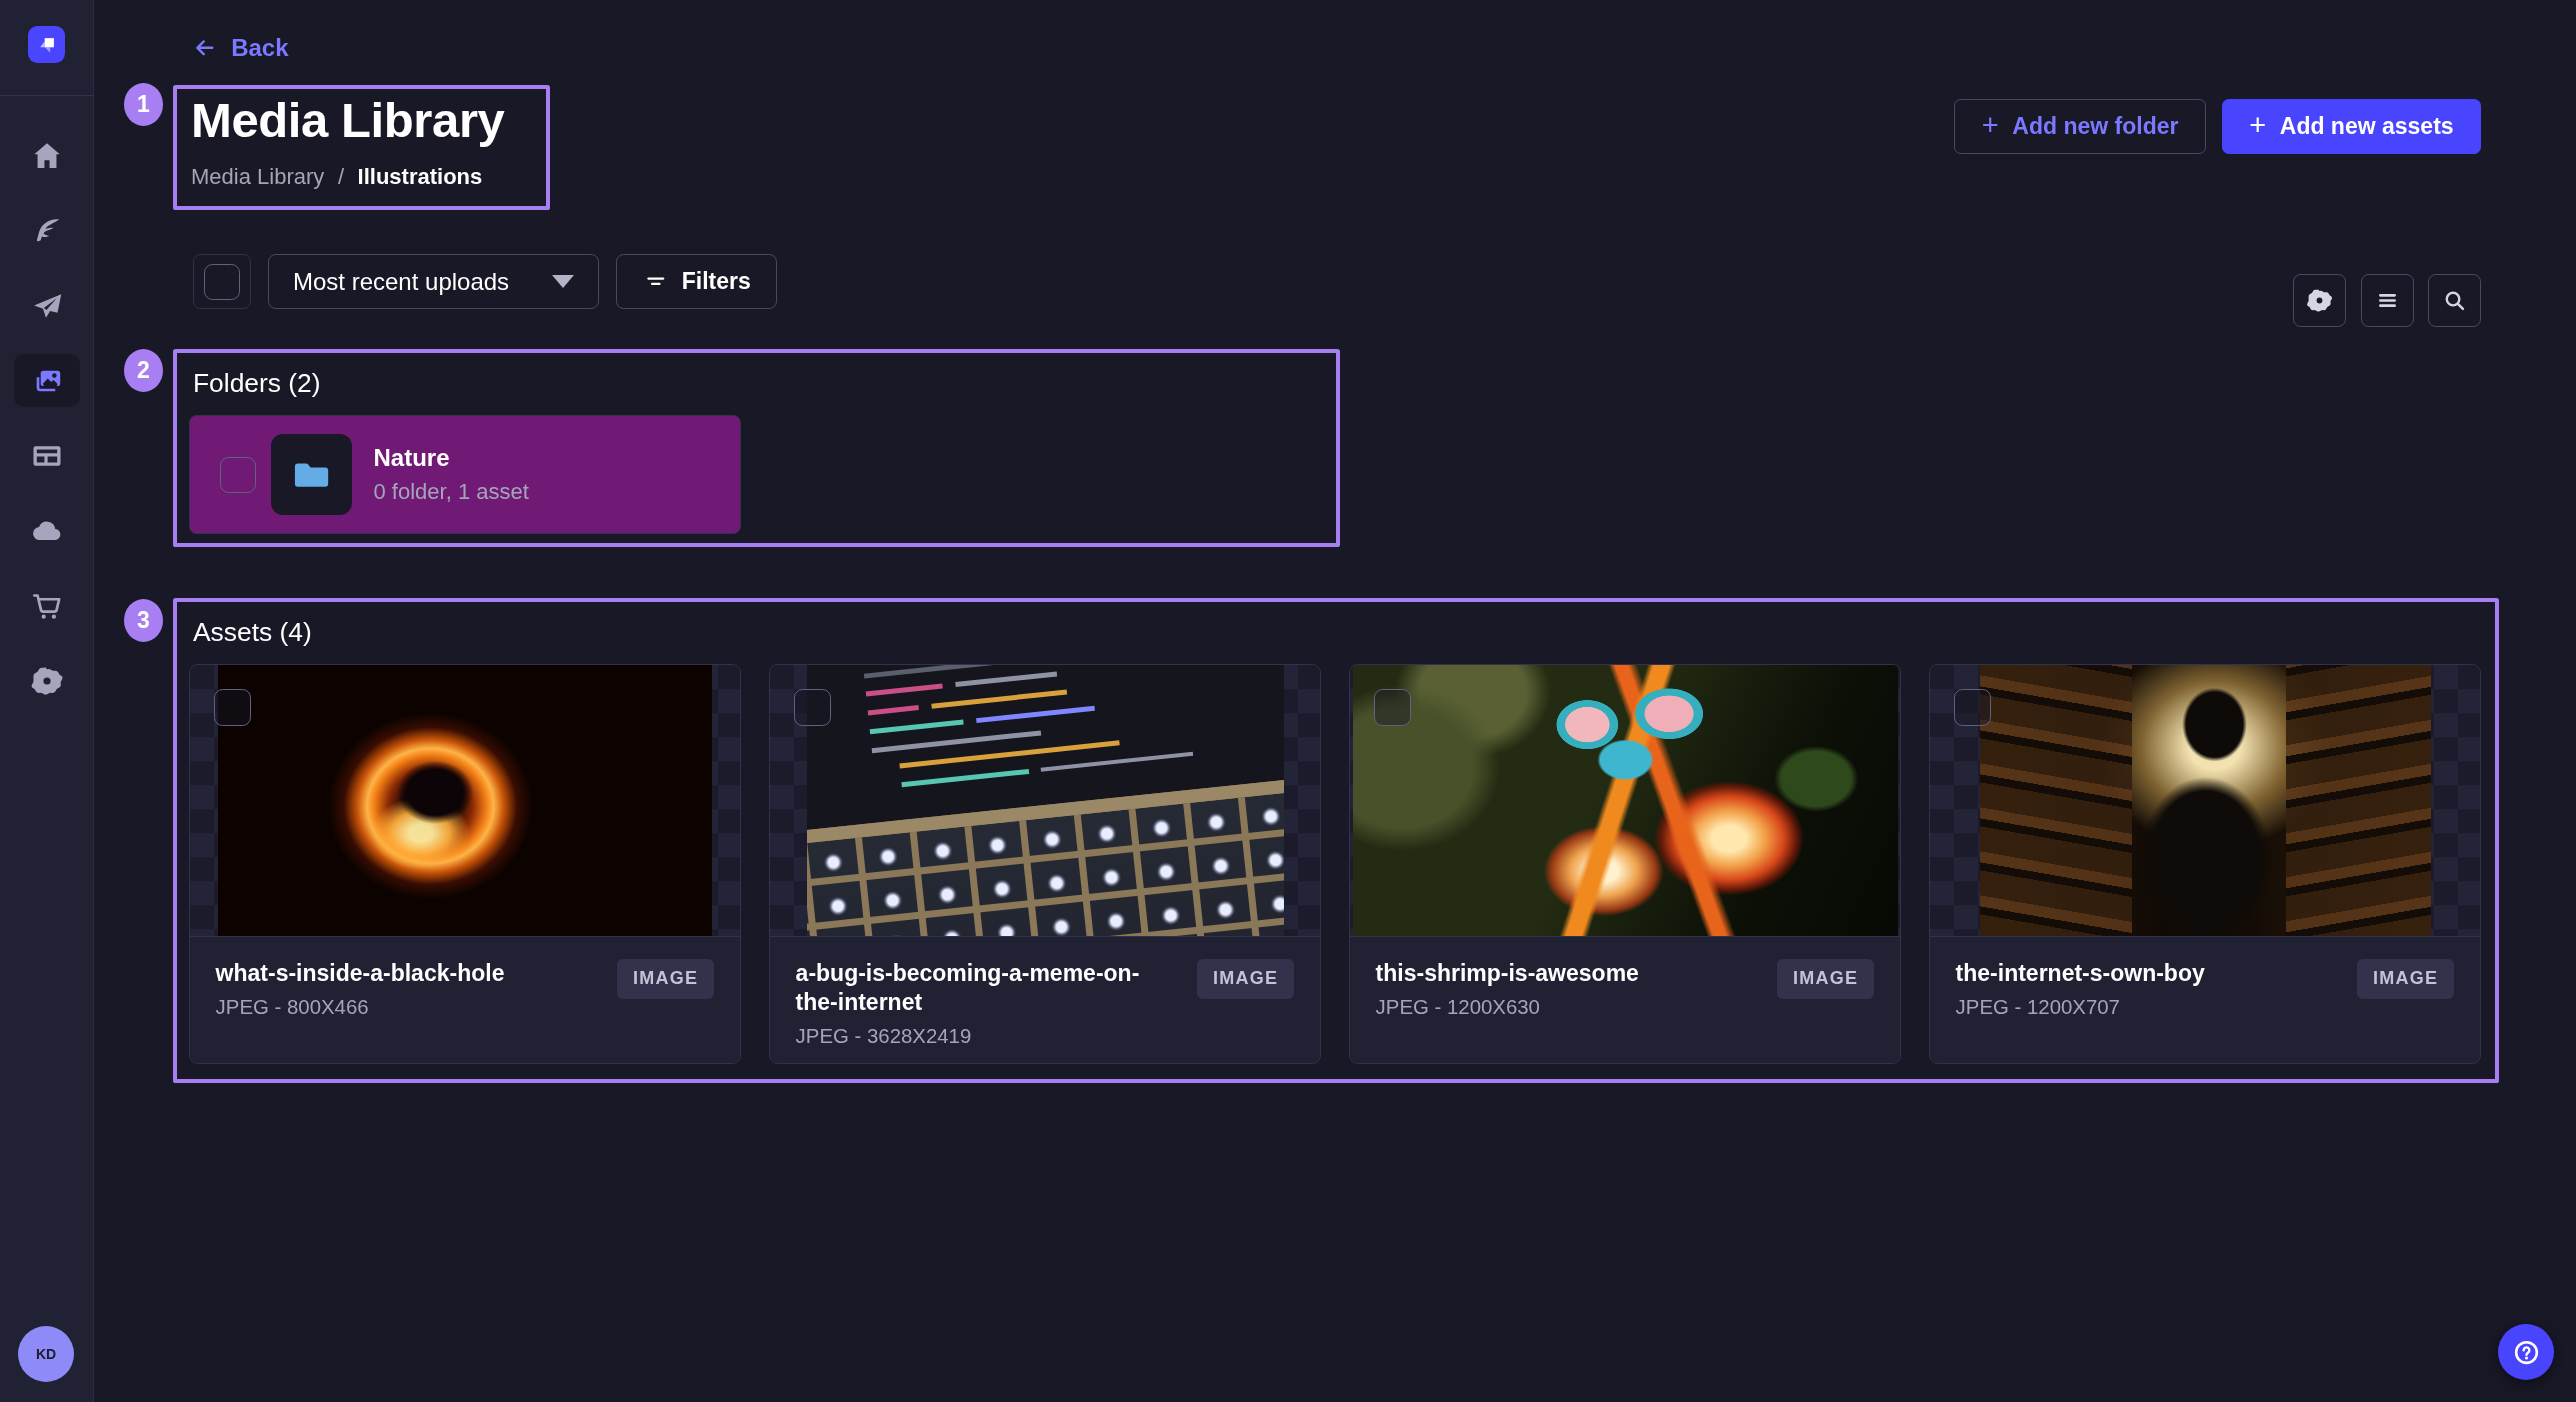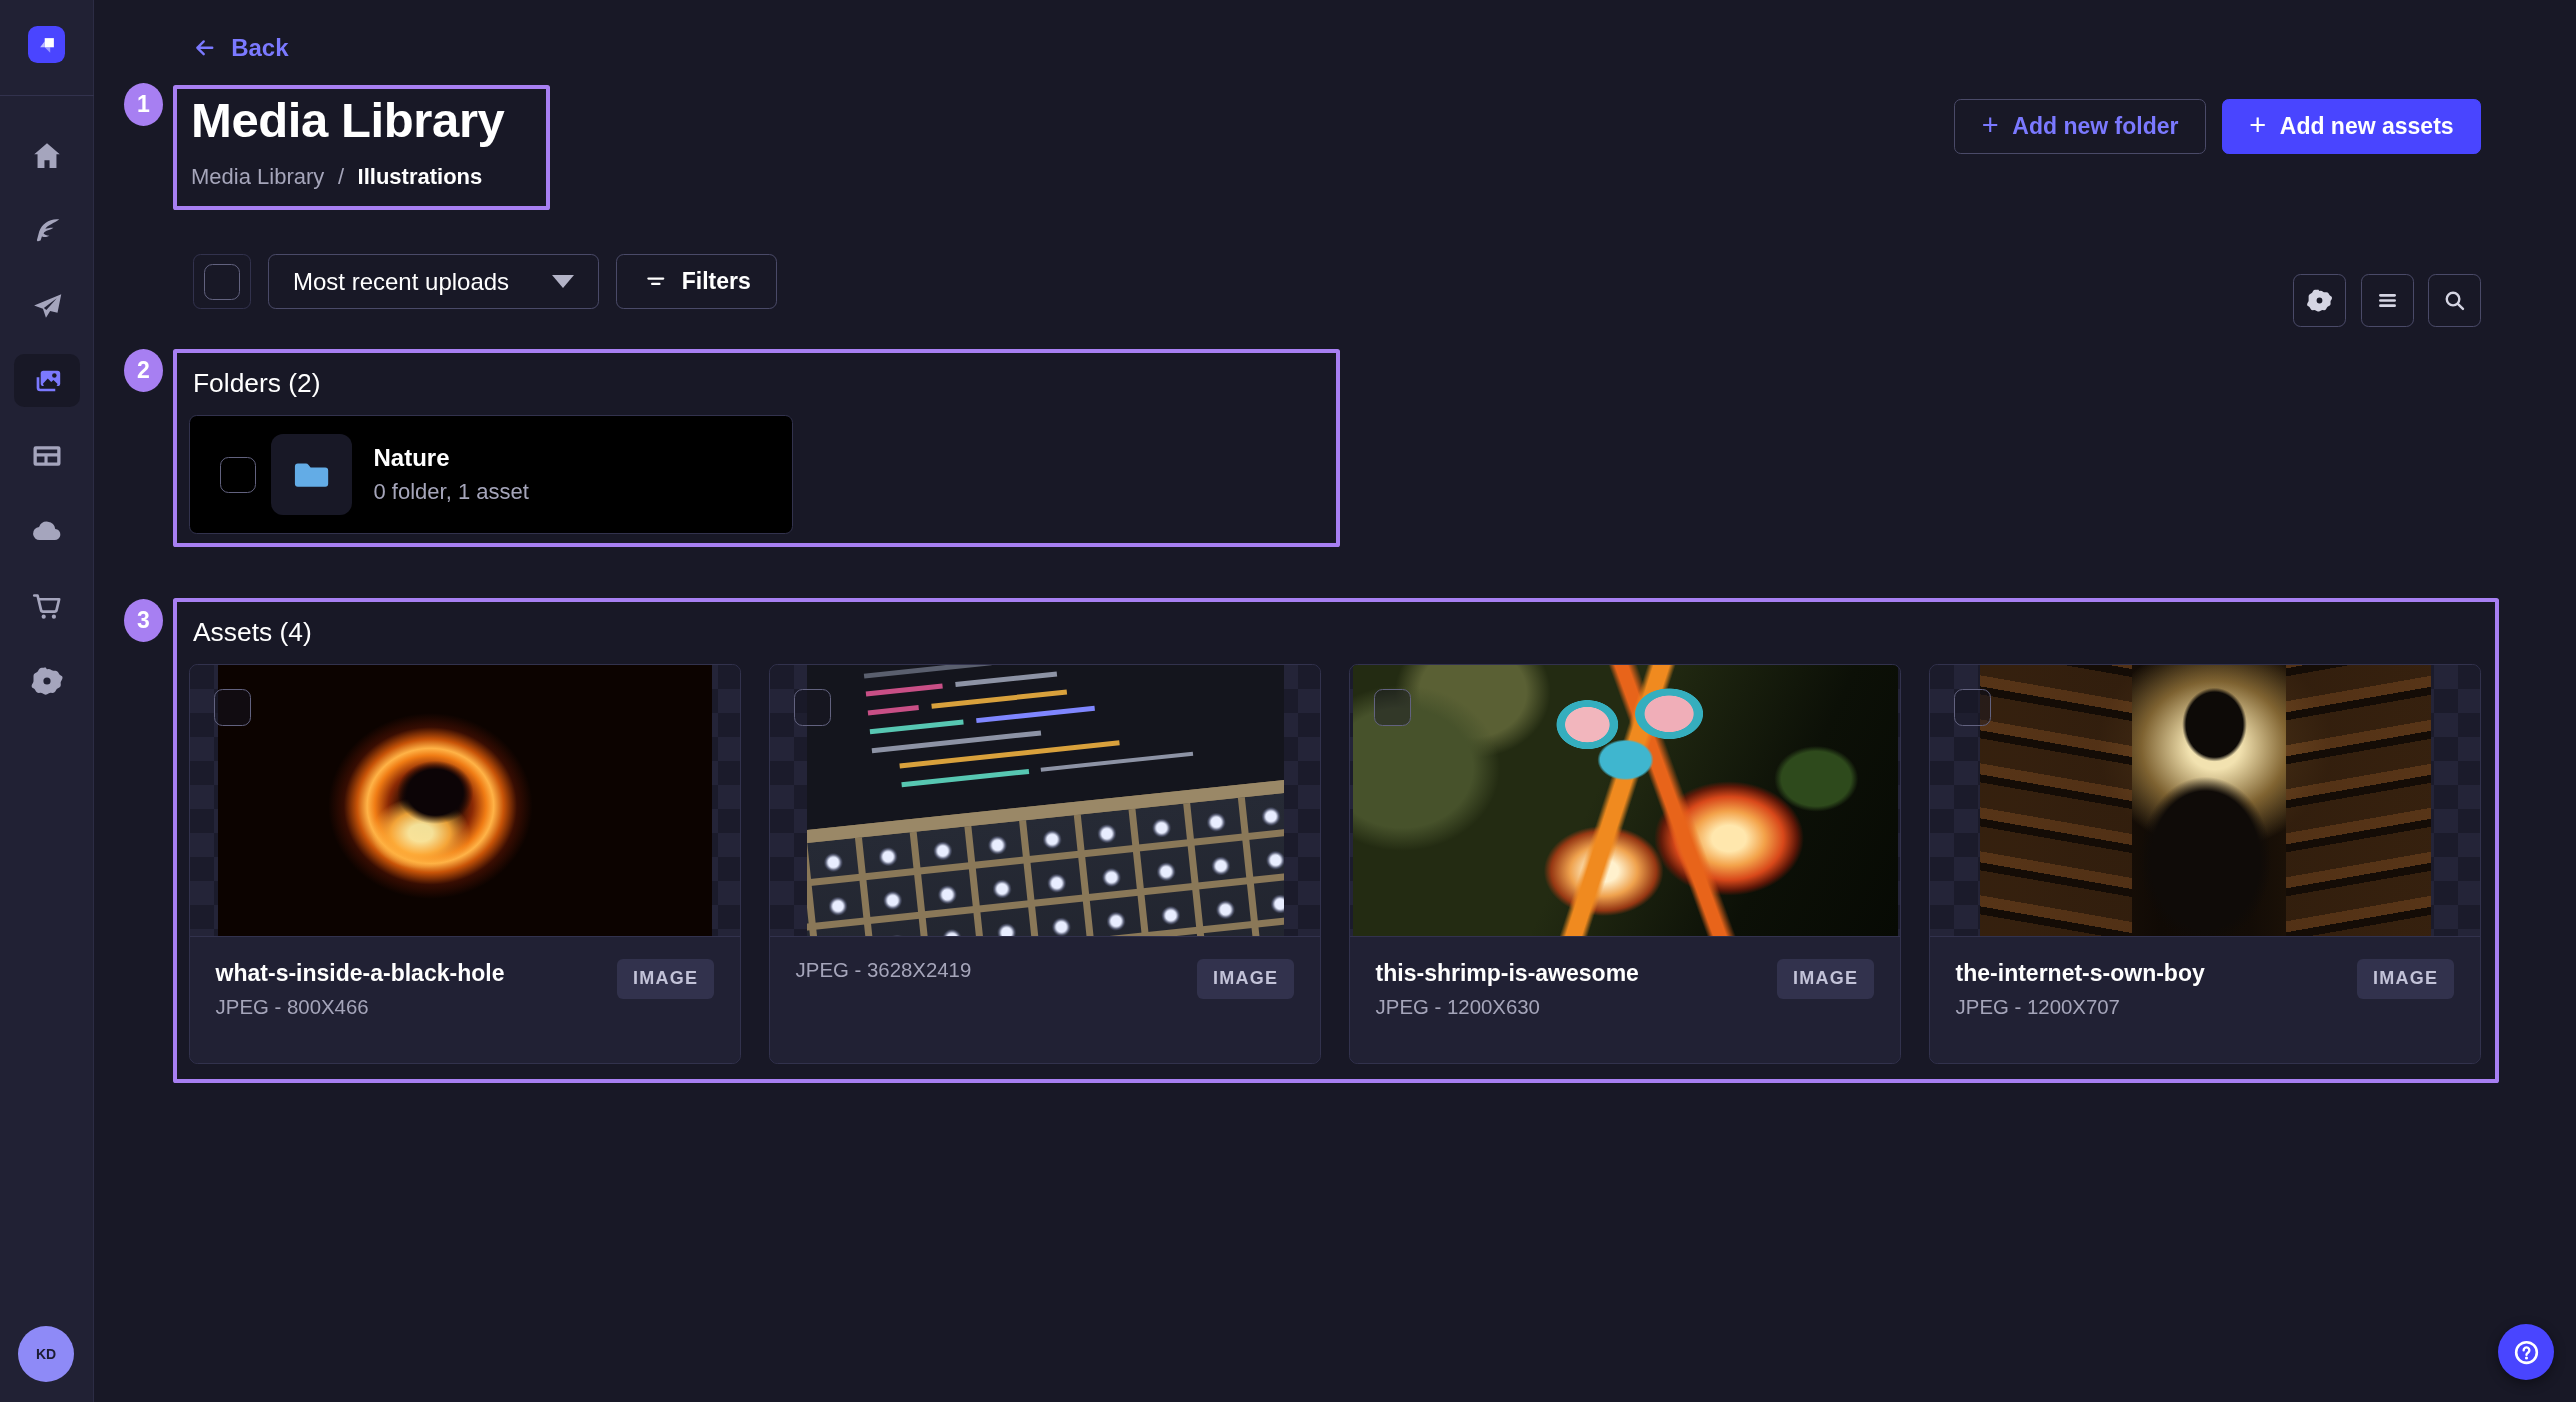--- a/index.html
+++ b/index.html
@@ -49,21 +49,21 @@
   .marker2 { left:124px; top:349px; }
   .marker3 { left:124px; top:599px; }
 
   
   .section-heading { font-size:26.4px; font-weight:500; color:#fff; }
   .folders-heading { position:absolute; left:193px; top:368px; }
   .assets-heading  { position:absolute; left:193px; top:617px; }
 
   
   .folders-row { position:absolute; left:189px; top:415px; display:flex; gap:28px; }
-  .folder-card { width:604px; height:119px; background:#000000; border:0.9px solid #32324d; border-radius:7.7px; display:flex; align-items:center; padding-left:30px; cursor:pointer; }
+  .folder-card { width:552px; height:119px; background:#701a75; border:0.9px solid #32324d; border-radius:7.7px; display:flex; align-items:center; padding-left:30px; cursor:pointer; }
   .folder-card .cb { margin-right:14.5px; }
   .folder-tile { width:81px; height:81px; background:#181826; border-radius:12px; display:flex; align-items:center; justify-content:center; margin-right:22px; }
   .folder-name { font-size:24px; font-weight:600; color:#fff; margin-bottom:6.8px; }
   .folder-meta { font-size:22px; color:#a5a5ba; }
 
   
   .assets-row { position:absolute; left:189px; top:664px; display:flex; gap:28px; }
   .asset-card { width:552px; height:400px; background:#212134; border:0.9px solid #32324d; border-radius:8.5px; overflow:hidden; cursor:pointer; display:flex; flex-direction:column; }
   .asset-preview { position:relative; height:271px; background-color:#1b1b2b; background-image:conic-gradient(#242438 25%, transparent 0 50%, #242438 0 75%, transparent 0); background-size:48px 48px; display:flex; justify-content:center; }
   .asset-cb { position:absolute; left:24px; top:24px; width:37px; height:37px; border:1.7px solid #62627f; border-radius:8.5px; background:rgba(24,24,38,0.45); z-index:5; }
@@ -297,20 +297,21 @@
     </div>
   </div>
 
   <div class="asset-card">
     <div class="asset-preview">
       <div class="asset-cb"></div>
       <div class="asset-art art-laptop"></div>
     </div>
     <div class="asset-footer">
       <div class="asset-titles">
+        <div class="asset-name">a-bug-is-becoming-a-meme-on-the-internet</div>
         <div class="asset-meta">JPEG - 3628X2419</div>
       </div>
       <div class="asset-badge">IMAGE</div>
     </div>
   </div>
 
   <div class="asset-card">
     <div class="asset-preview">
       <div class="asset-cb"></div>
       <div class="asset-art art-shrimp"></div>

